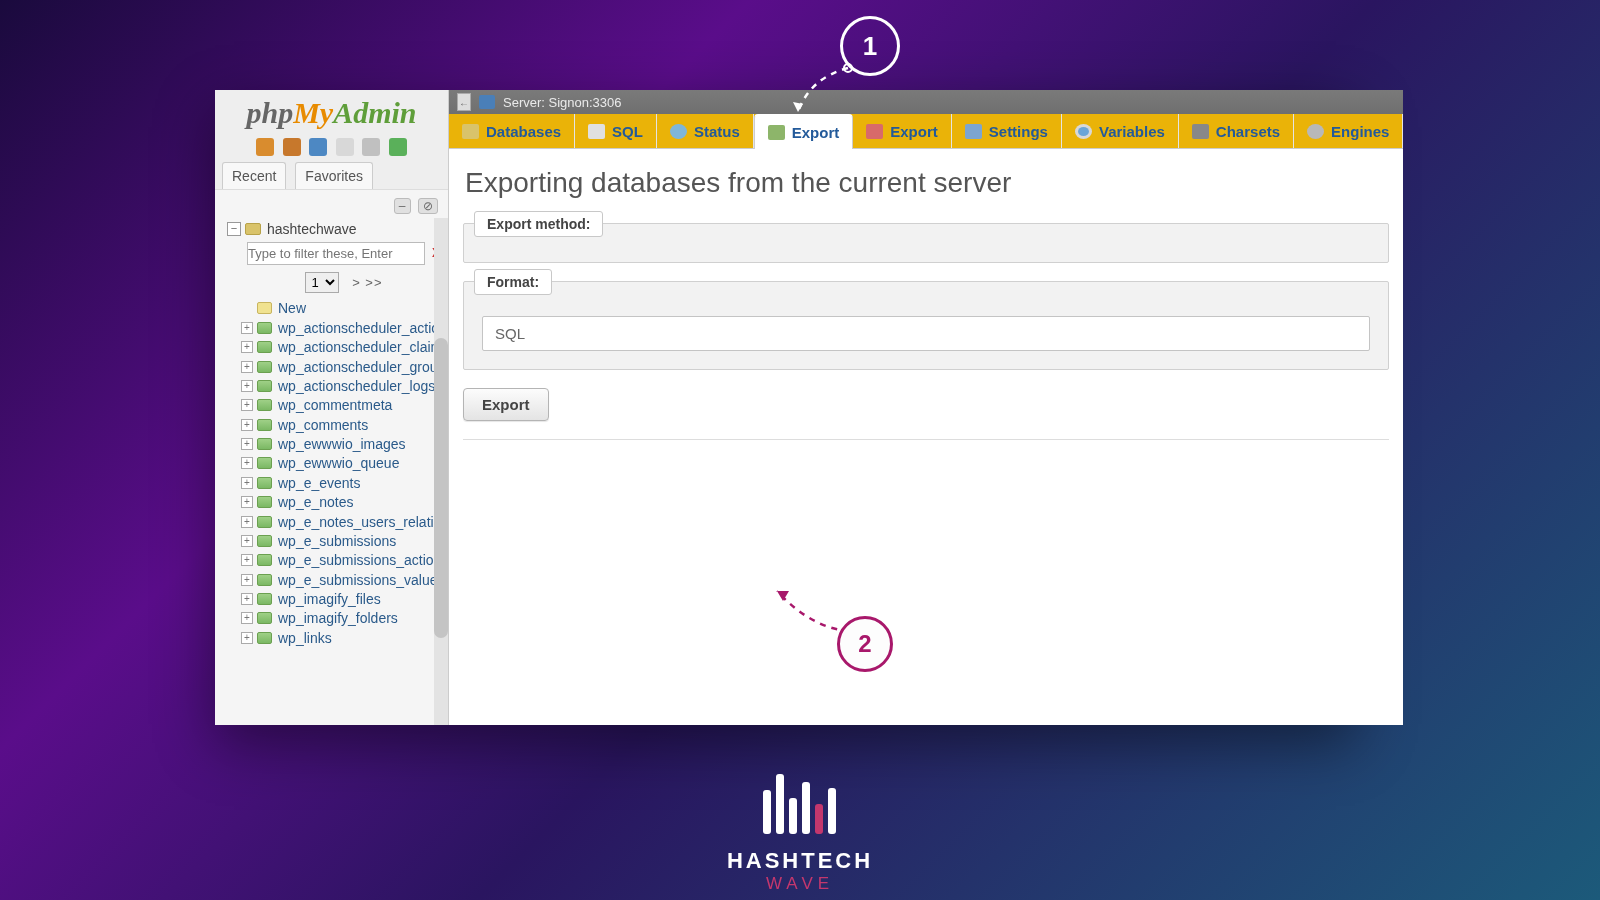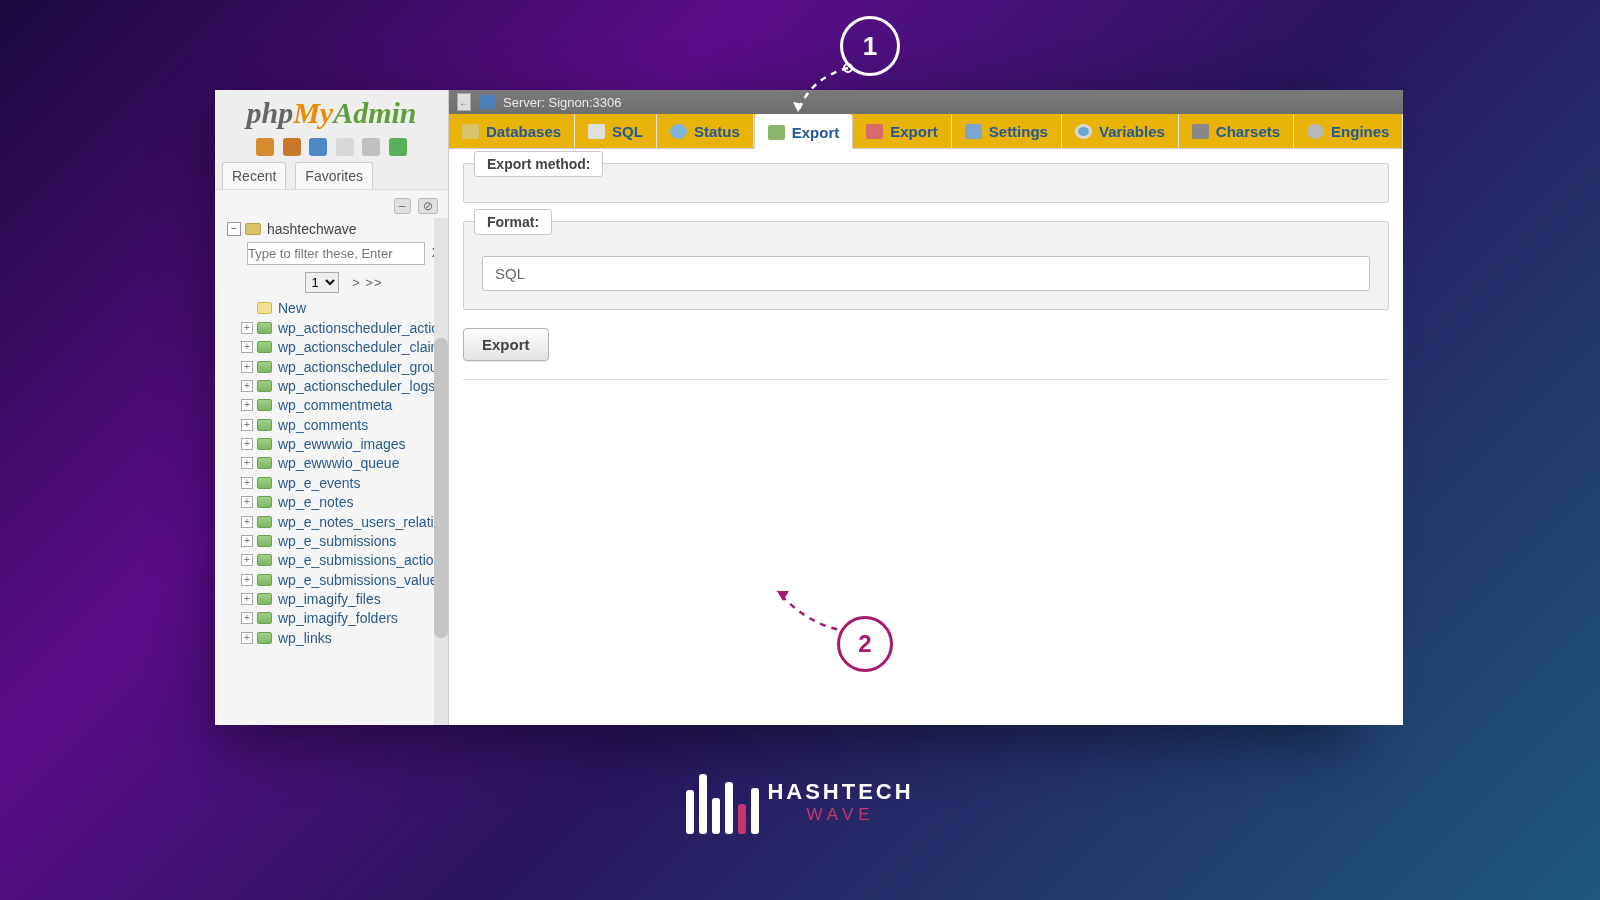--- a/index.html
+++ b/index.html
@@ -81,21 +81,21 @@
   .radio.checked:after { content:""; width:7px; height:7px; background:#1a6dd8; border-radius:50%;}
   .format-select { width:100%; background:#fff; border:1px solid #c4c4c4; padding:8px 12px; font-size:15px; color:#666; margin-top:14px; border-radius:2px; cursor:pointer;}
   .export-btn { display:inline-block; padding:7px 18px; font-size:15px; font-weight:bold; color:#444; background:linear-gradient(#fcfcfc,#e4e4e4); border:1px solid #b4b4b4; border-radius:4px; cursor:pointer; box-shadow:0 1px 1px rgba(0,0,0,.1);}
   .divider { border:none; border-top:1px solid #ddd; margin-top:18px;}
   
   .callout { position:absolute; width:60px; height:60px; border:3px solid #fff; border-radius:50%; display:flex; align-items:center; justify-content:center; font-size:26px; font-weight:bold; color:#fff; z-index:50;}
   .callout2 { border-color:#a8186b; color:#a8186b; background:#fdfdfd; width:56px; height:56px; font-size:24px;}
   .dash-path { position:absolute; z-index:49; pointer-events:none;}
   
   .brand-footer { position:absolute; left:0; right:0; top:770px; text-align:center; color:#fff; }
-  .brand-wrap { display:inline-flex; align-items:center; gap:8px;}
+  .brand-wrap { display:inline-flex; align-items:center; gap:14px;flex-direction:column;}
   .bars { display:flex; align-items:flex-end; gap:5px; height:64px;}
   .bars span { display:block; width:8px; background:#fff; border-radius:3px;}
   .bars span.accent { background:#c4376d;}
   .brand-text .l1 { font-size:22px; font-weight:bold; letter-spacing:3px;}
   .brand-text .l2 { font-size:17px; font-weight:normal; letter-spacing:5px; color:#c4376d;}
 </style>
 </head>
 <body>
 
 <svg class="dash-path" style="left:790px; top:60px;" width="70" height="60">
@@ -284,20 +284,21 @@
           <span class="nt-ic nt-charsets"></span>
           <span>Charsets</span>
         </div>
       <div class="nav-tab">
           <span class="nt-ic nt-engines"></span>
           <span>Engines</span>
         </div>
     </div>
 
     <div class="content">
+      <h1 class="page-title">Exporting databases from the current server</h1>
 
       <div class="fieldset">
         <div class="fieldset-legend">Export method:</div>
       </div>
 
       <div class="fieldset">
         <div class="fieldset-legend">Format:</div>
         <div class="format-select">SQL</div>
       </div>
 

